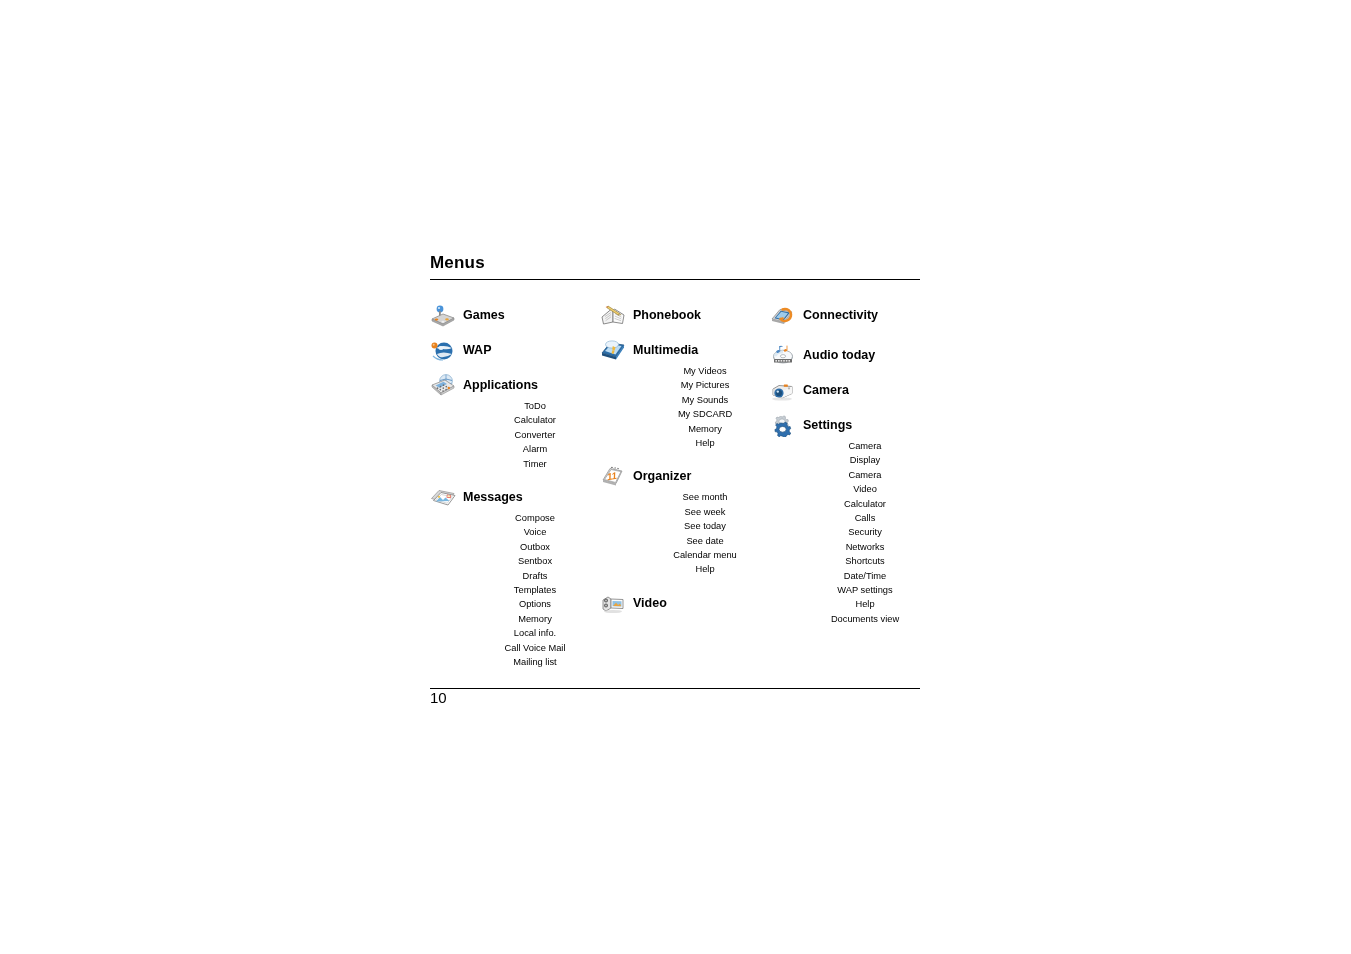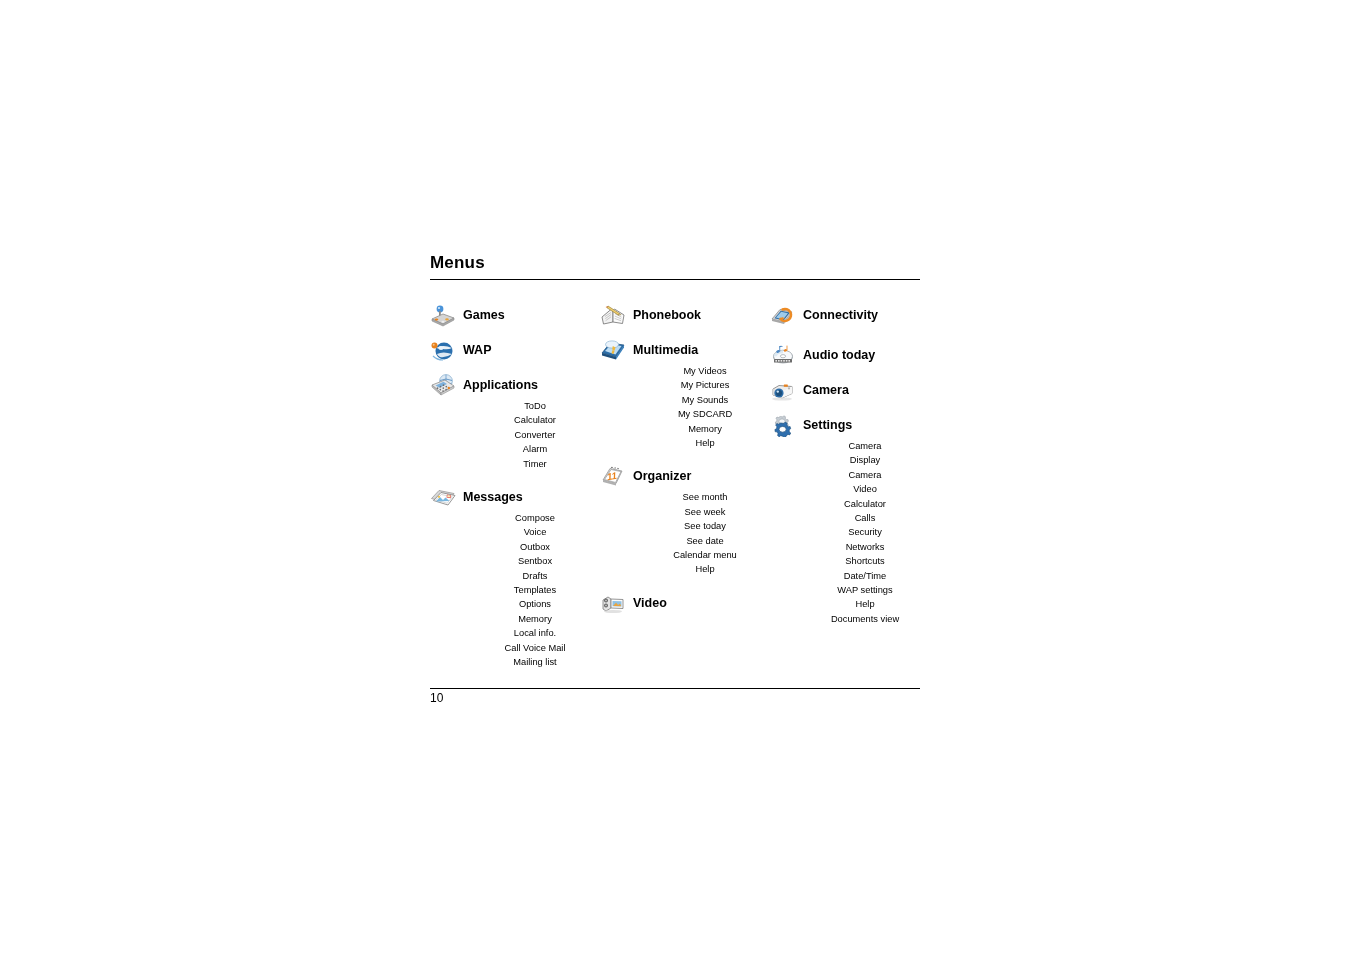--- a/index.html
+++ b/index.html
@@ -82,21 +82,21 @@
   .spacer-md { height: 13px; }
 
   .footer {
     position: absolute;
     left: 430px;
     top: 688px;
     width: 490px;
   }
   .footer .rule { width: 490px; }
   .page-num {
-    font-size: 12px;
+    font-size: 15px;
     line-height: 12px;
     padding-top: 3px;
   }
 
   
   .icon svg { display: block; }
 </style>
 </head>
 <body>
 

